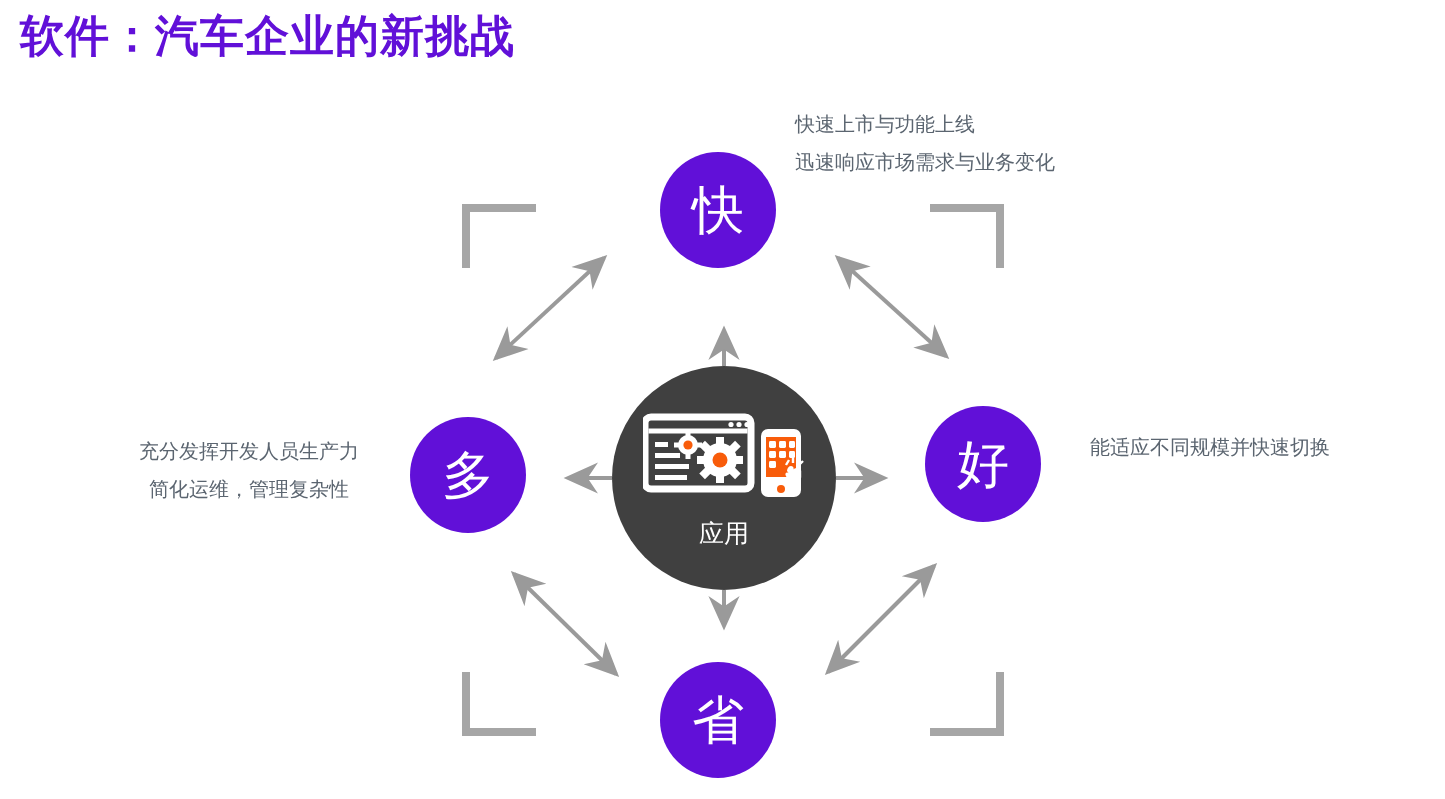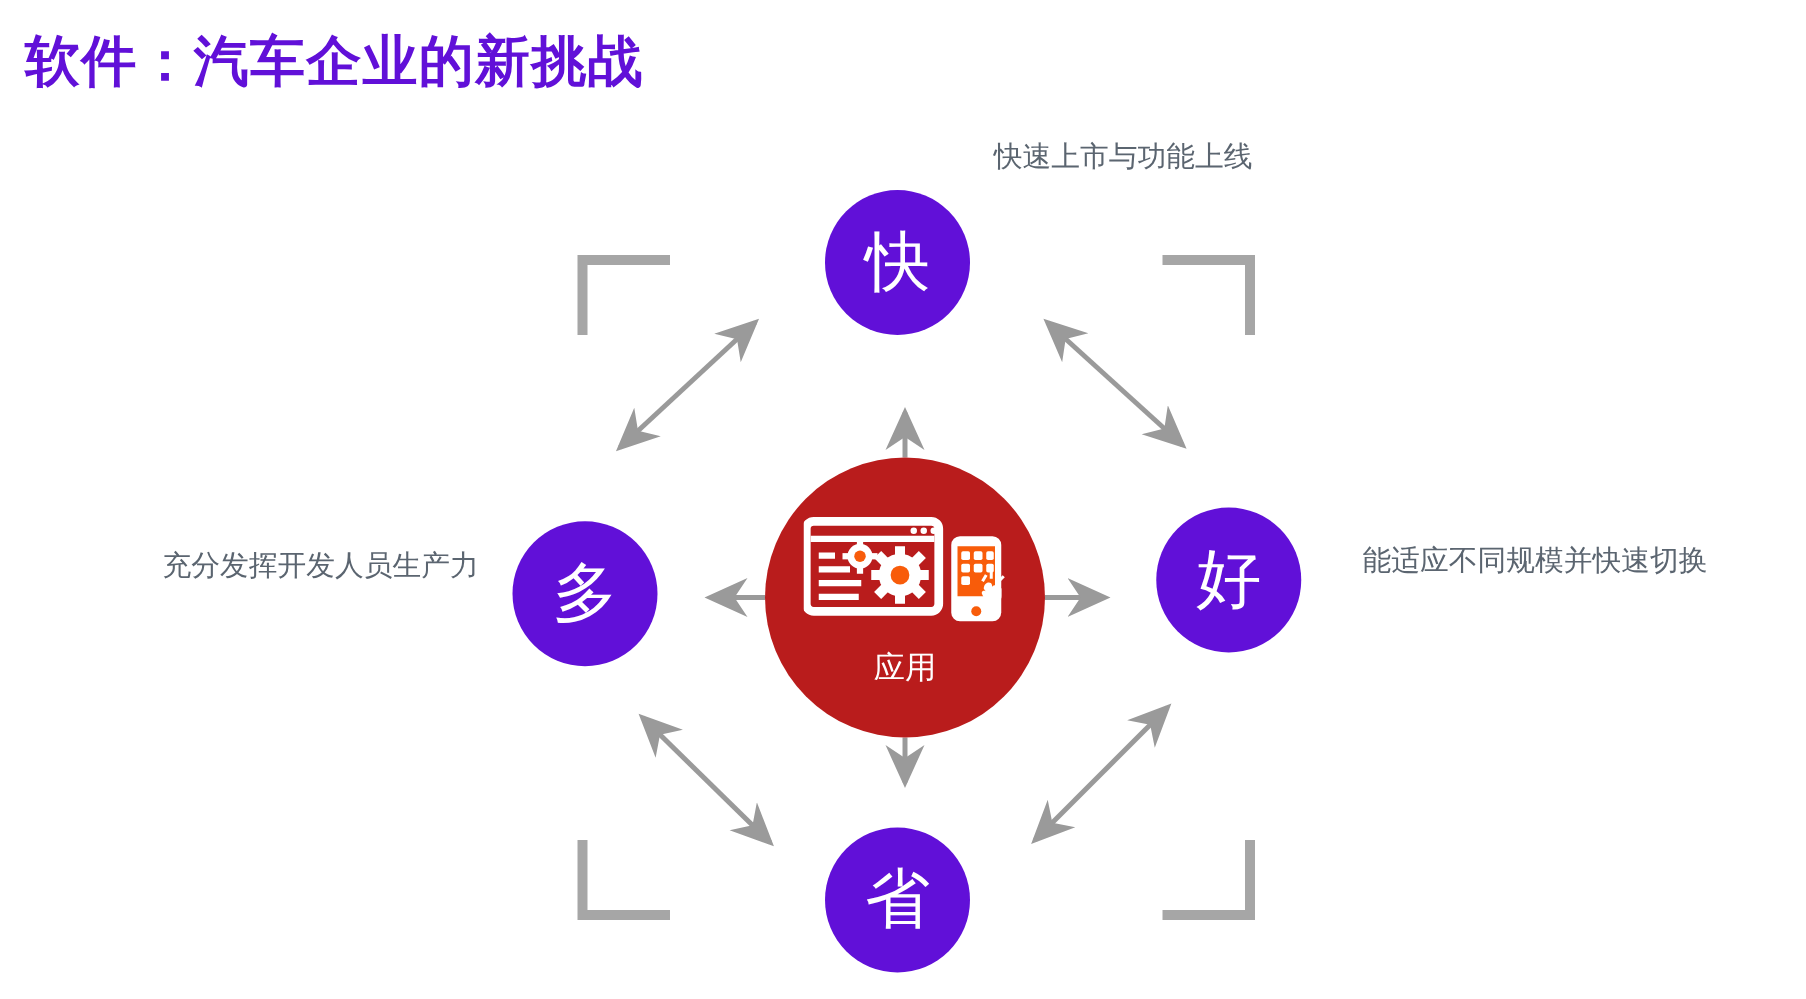--- a/index.html
+++ b/index.html
@@ -15,21 +15,21 @@
     width: 1445px;
     height: 799px;
     background: #ffffff;
     overflow: hidden;
   }
 
   
   .slide-title {
     position: absolute;
     left: 20px;
-    top: 24px;
+    top: 10px;
     font-size: 44px;
     font-weight: bold;
     color: #6110D8;
     letter-spacing: 1px;
     white-space: nowrap;
     line-height: 1.2;
   }
 
   
   #diagram {
@@ -72,41 +72,41 @@
   #node-fast  { left: 660px; top: 152px; }
   #node-many  { left: 410px; top: 417px; }
   #node-good  { left: 925px; top: 406px; }
   #node-save  { left: 660px; top: 662px; }
 
   #node-app {
     left: 612px;
     top: 366px;
     width: 224px;
     height: 224px;
-    background: #b91c1c;
+    background: #404040;
     flex-direction: column;
     justify-content: center;
   }
   .app-icon {
     width: 162px;
     height: 86px;
     margin-top: 6px;
   }
   .app-caption {
     font-size: 25px;
     color: #ffffff;
     margin-top: 18px;
     font-family: "DejaVu Sans", "Liberation Sans", sans-serif;
   }
 
   
   .caption {
     position: absolute;
     color: #5B6570;
-    font-size: 23px;
+    font-size: 20px;
     line-height: 1.9;
     font-family: "DejaVu Sans", "Liberation Sans", sans-serif;
     white-space: nowrap;
   }
   .caption div { white-space: nowrap; }
 
   #caption-top    { left: 795px; top: 105px; text-align: left; }
   #caption-right  { left: 1090px; top: 428px; text-align: center; }
   #caption-left   { left: 130px; top: 432px; text-align: center; width: 238px; }
   #caption-bottom { left: 812px; top: 762px; text-align: left; }
@@ -222,25 +222,27 @@
     </div>
     <div class="node node-purple" id="node-save">
       <span class="node-label">省</span>
     </div>
     <div class="node node-purple" id="node-many">
       <span class="node-label">多</span>
     </div>
 
     <div class="caption" id="caption-top">
       <div>快速上市与功能上线</div>
+      <div>迅速响应市场需求与业务变化</div>
     </div>
 
     <div class="caption" id="caption-right">
       <div>能适应不同规模并快速切换</div>
     </div>
 
     <div class="caption" id="caption-left">
       <div>充分发挥开发人员生产力</div>
+      <div>简化运维，管理复杂性</div>
     </div>
 
 
   </div>
 </div>
 
 </body></html>

